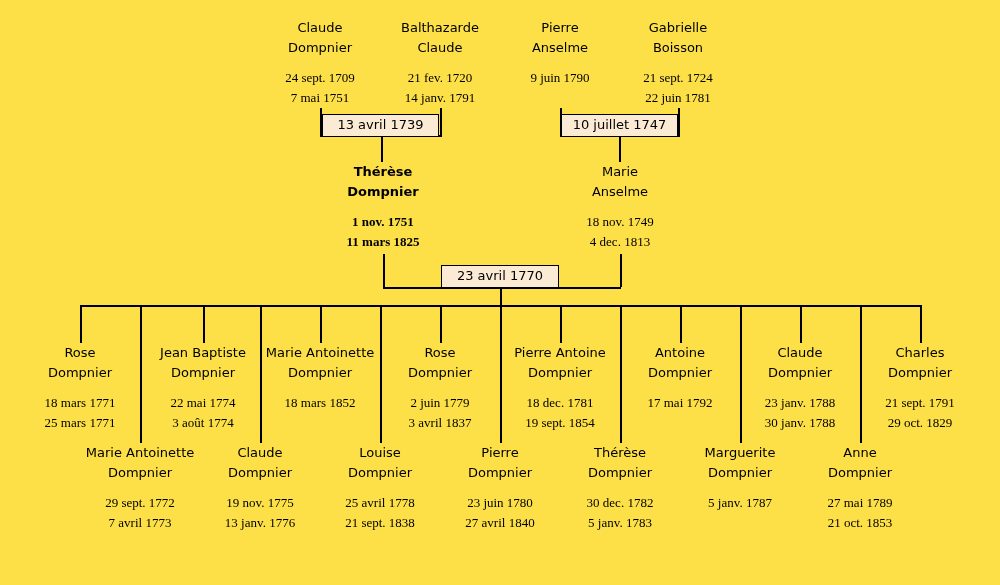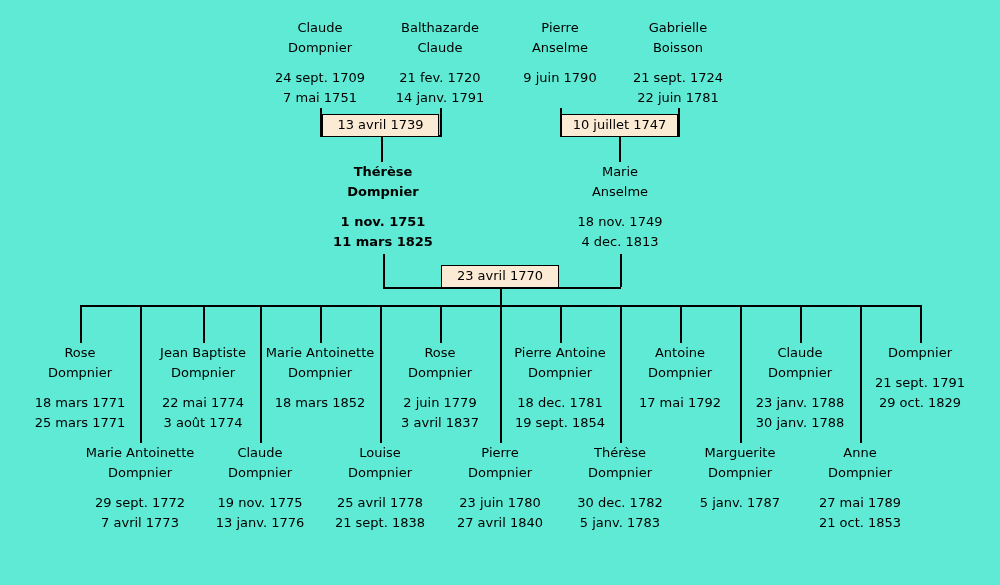--- a/index.html
+++ b/index.html
@@ -3,23 +3,23 @@
 <meta charset="utf-8">
 <style>
   * { margin:0; padding:0; box-sizing:border-box; }
   html,body { width:1000px; height:585px; }
   body {
     background:#fcebd4;
     font-family:"DejaVu Sans", sans-serif;
     color:#000;
     overflow:hidden;
   }
-  .canvas { position:relative; width:1000px; height:585px; background:#5eead4; font-size:13px; }
+  .canvas { position:relative; width:1000px; height:585px; background:#fde047; font-size:13px; }
   .person { position:absolute; width:130px; text-align:center; line-height:20px; }
-  .person .dates { margin-top:10px; }
+  .person .dates { margin-top:10px;font-family:Liberation Serif, serif; }
   .person.focus { font-weight:bold; }
   .vline { position:absolute; width:1.5px; background:#000; }
   .hline { position:absolute; height:1.5px; background:#000; }
   .mbox {
     position:absolute; height:23px; border:1.5px solid #000; background:#fcebd4;
     text-align:center; line-height:20px; font-size:13px; z-index:2;
   }
 </style>
 </head>
 <body>
@@ -162,20 +162,21 @@
   </div>
   <div class="person" style="left:735px;top:343px">
     <div>Claude</div>
     <div>Dompnier</div>
     <div class="dates">
       <div>23 janv. 1788</div>
       <div>30 janv. 1788</div>
     </div>
   </div>
   <div class="person" style="left:855px;top:343px">
+    <div>Charles</div>
     <div>Dompnier</div>
     <div class="dates">
       <div>21 sept. 1791</div>
       <div>29 oct. 1829</div>
     </div>
   </div>
 
   <div class="person" style="left:75px;top:443px">
     <div>Marie Antoinette</div>
     <div>Dompnier</div>

